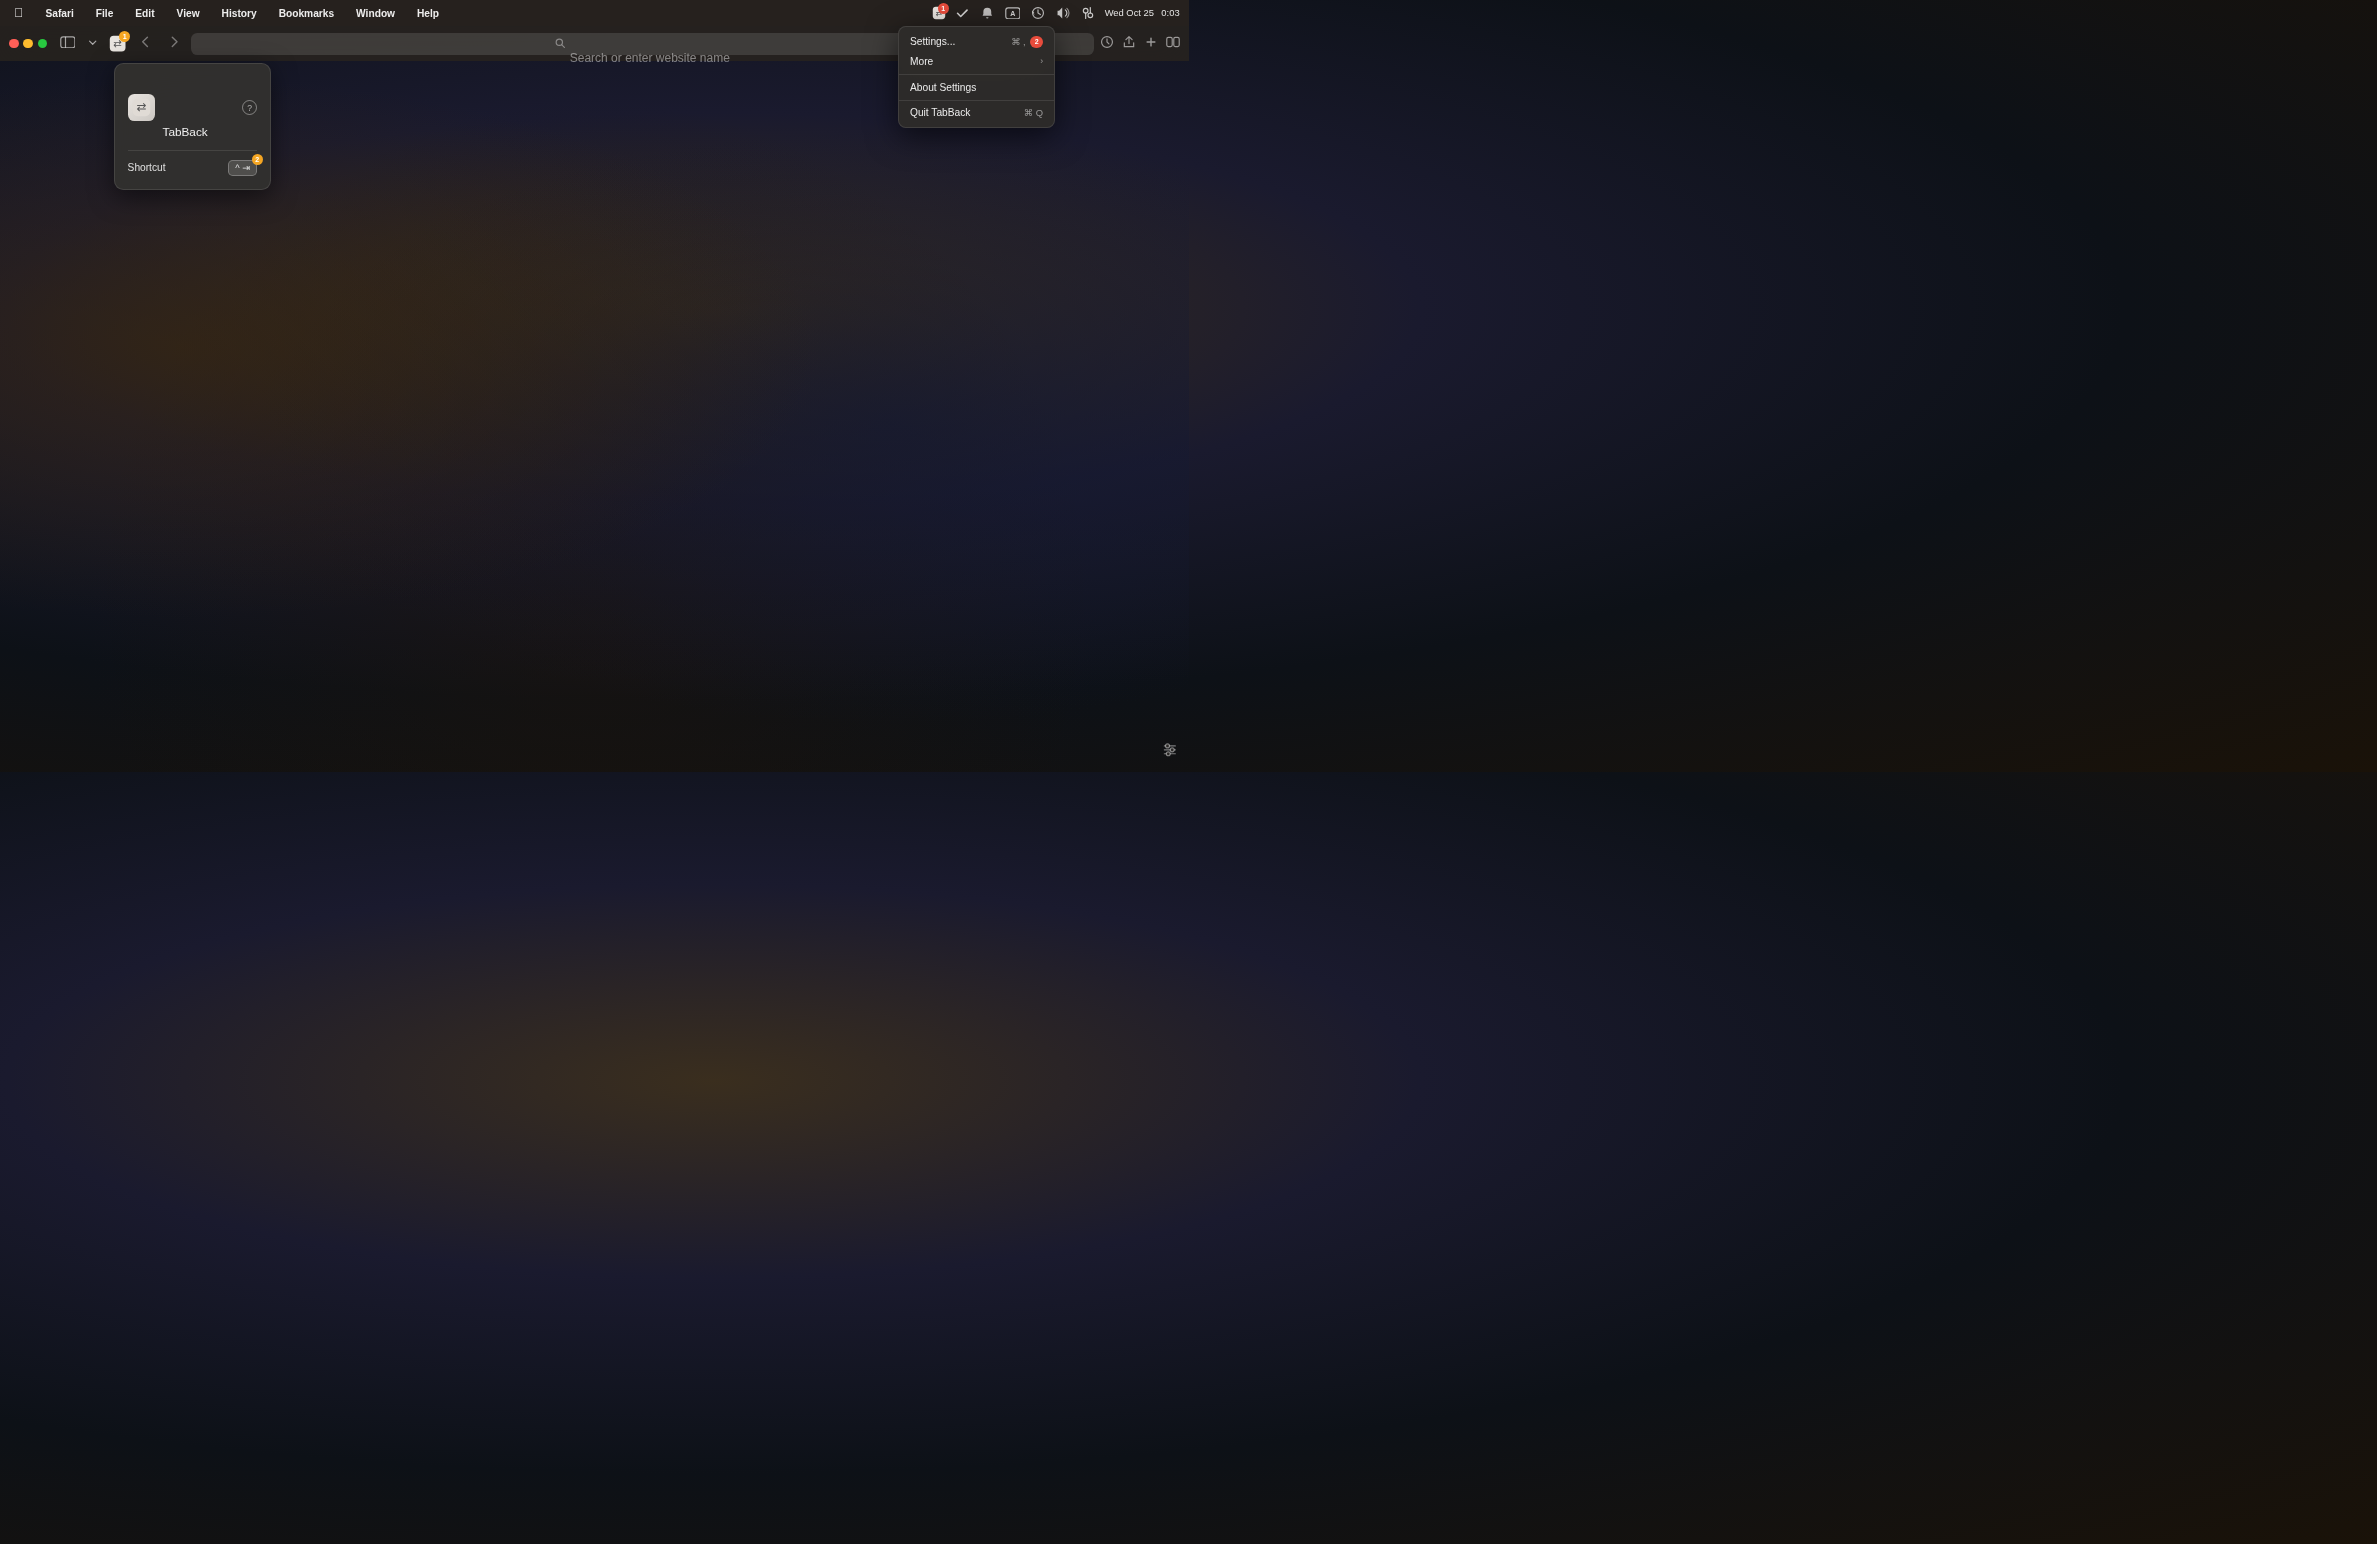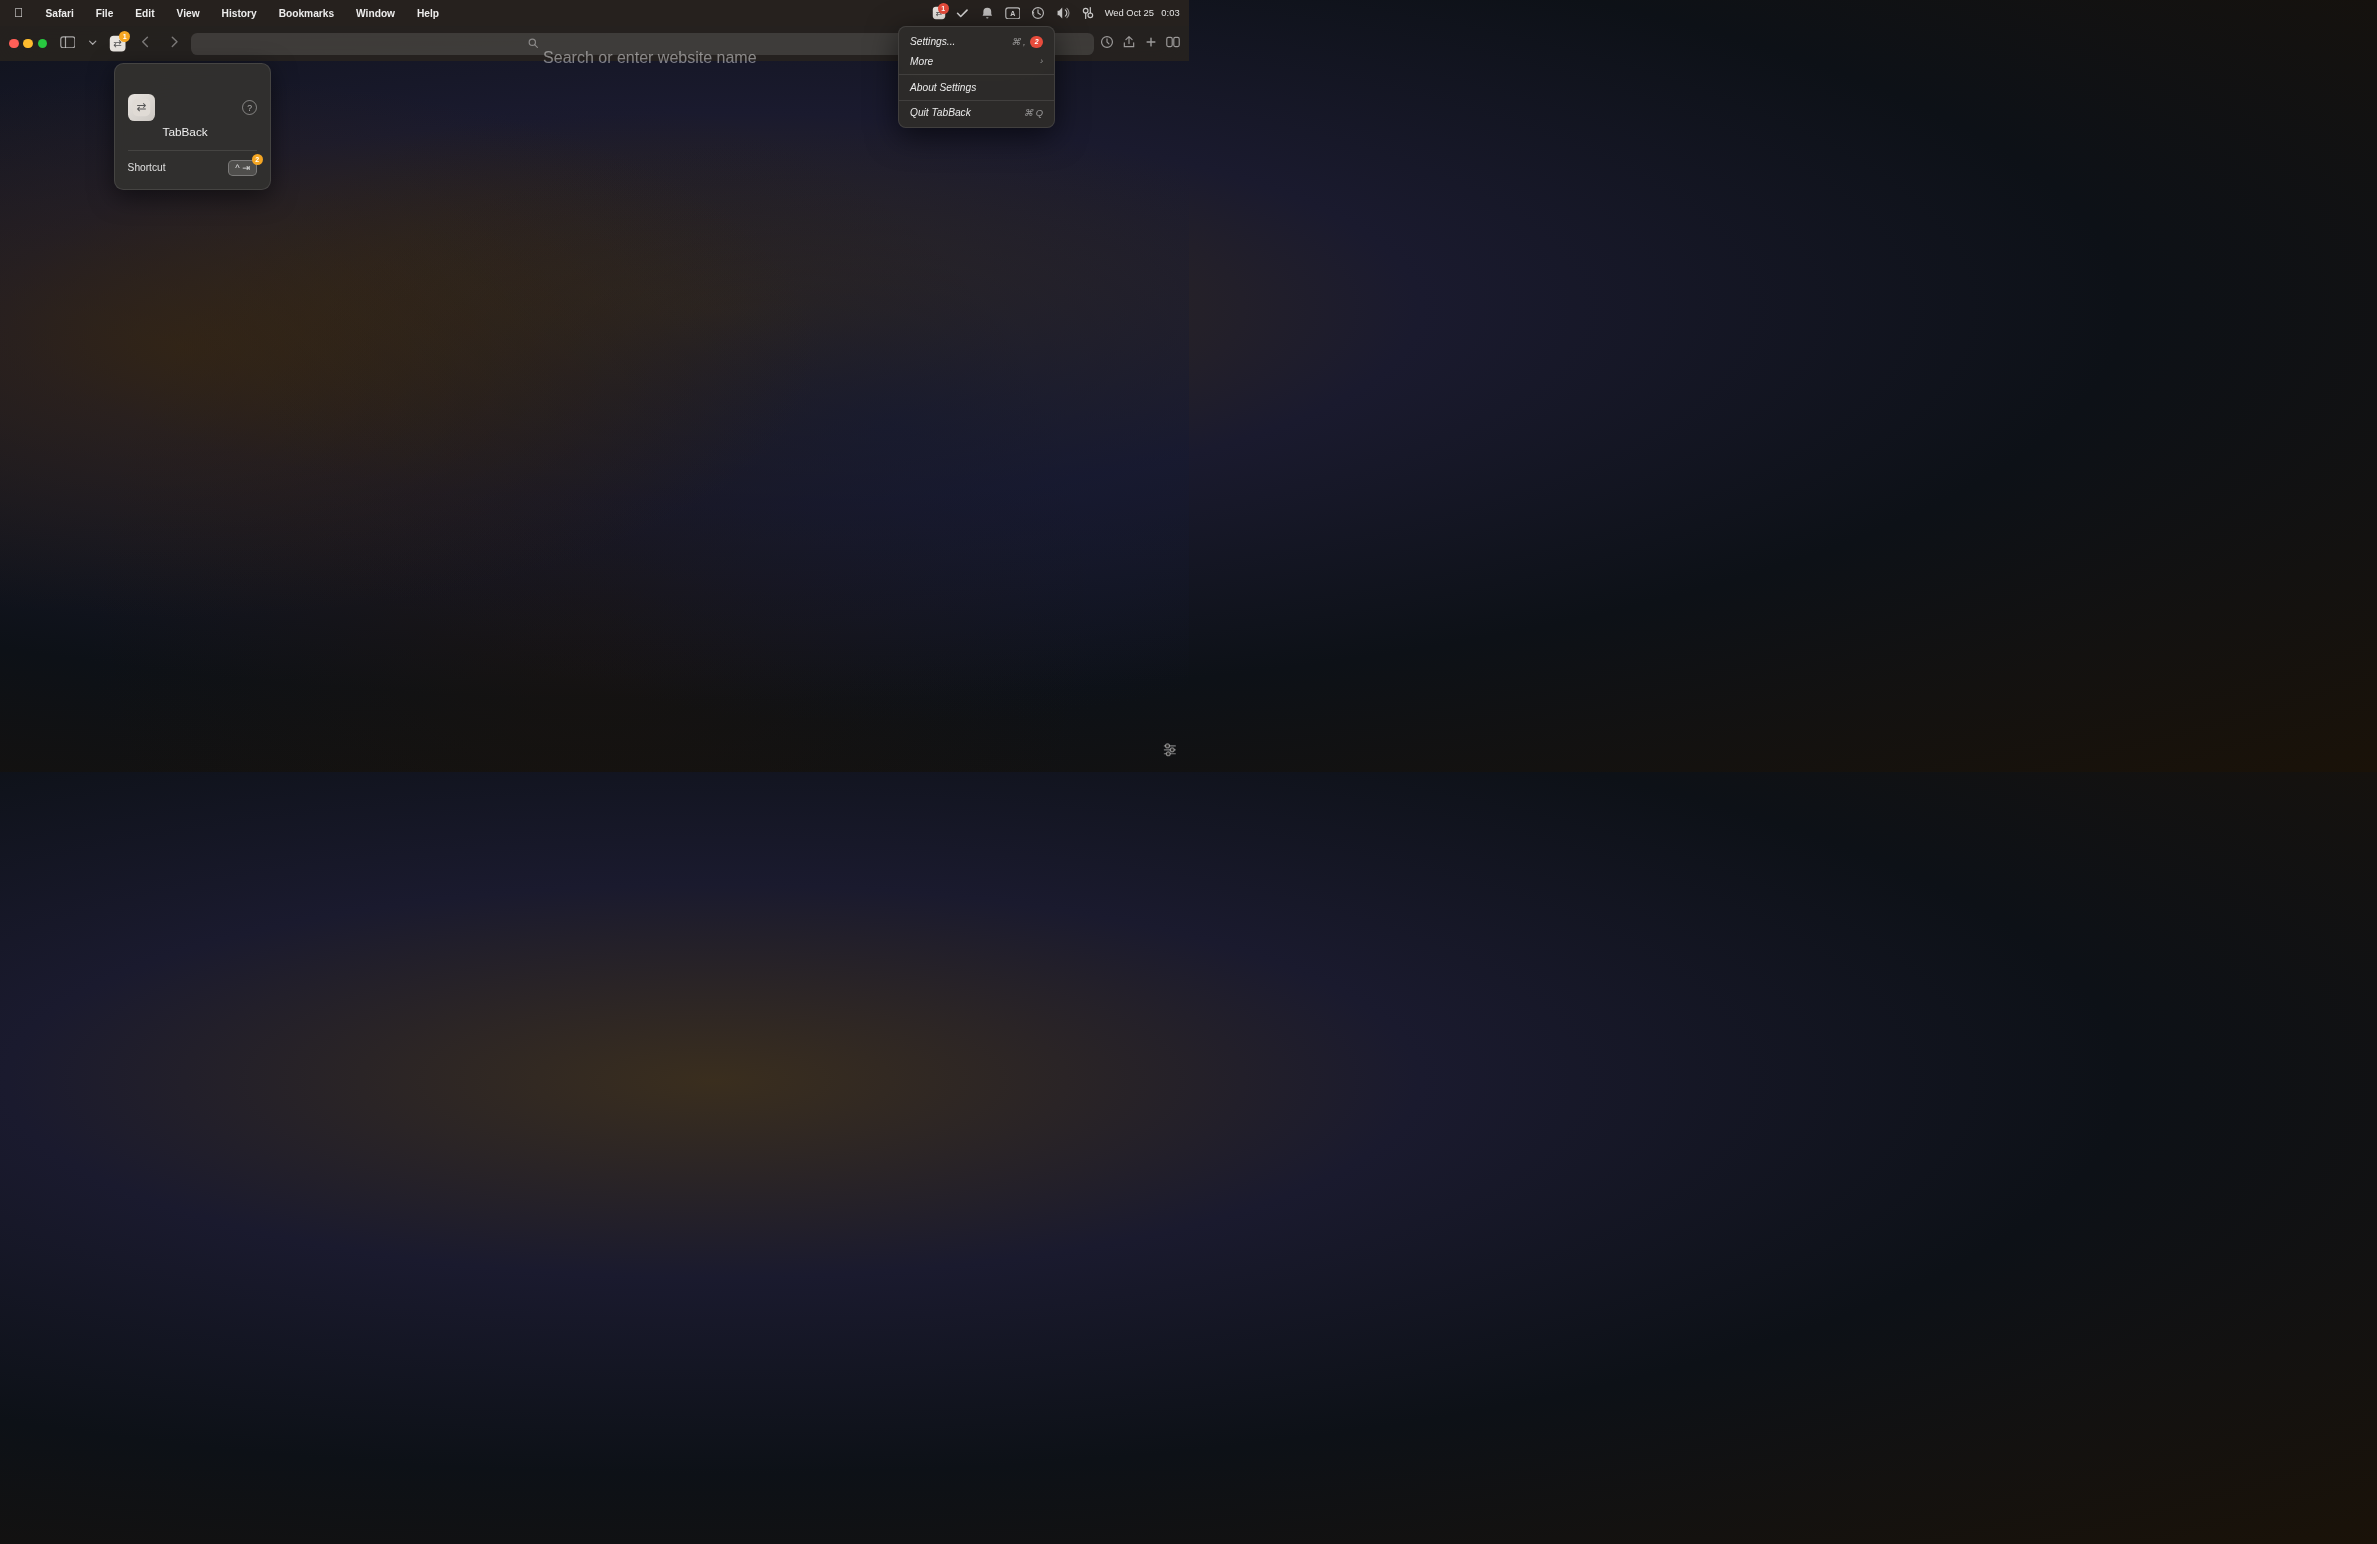--- a/index.html
+++ b/index.html
@@ -293,21 +293,20 @@
       border: 0.8px solid rgba(255,255,255,0.1);
     }
     .menu-item {
       display: flex;
       align-items: center;
       justify-content: space-between;
       padding: 3.9px 11px;
       cursor: pointer;
       color: rgba(255,255,255,0.9);
       font-size: 10.2px;
-      font-style: italic;
     }
     .menu-item-right {
       display: flex;
       align-items: center;
       gap: 1.6px;
       color: rgba(255,255,255,0.5);
       font-size: 9.4px;
     }
     .settings-badge {
       background: #e74c3c;
@@ -471,21 +470,21 @@
     <svg width="15.7" height="15.7" viewBox="0 0 20 20" fill="none">
       <path d="M8 4l6 6-6 6" stroke="rgba(255,255,255,0.4)" stroke-width="1.8" stroke-linecap="round" stroke-linejoin="round"></path>
     </svg>
   </div>
 
   <div class="address-bar">
     <svg width="10.2" height="10.2" viewBox="0 0 13 13" fill="rgba(255,255,255,0.4)">
       <circle cx="5.5" cy="5.5" r="4" stroke="rgba(255,255,255,0.4)" stroke-width="1.5" fill="none"></circle>
       <line x1="9" y1="9" x2="12" y2="12" stroke="rgba(255,255,255,0.4)" stroke-width="1.5" stroke-linecap="round"></line>
     </svg>
-    <span style="color:rgba(255,255,255,0.45);font-size:16px;margin-top:28px;">Search or enter website name</span>
+    <span style="color:rgba(255,255,255,0.45);font-size:12px;margin-top:28px;">Search or enter website name</span>
   </div>
 
   <div class="safari-right-icons">
     <div class="safari-icon">
       <svg width="14" height="14" viewBox="0 0 18 18" fill="none">
         <circle cx="9" cy="9" r="7" stroke="rgba(255,255,255,0.55)" stroke-width="1.5"></circle>
         <path d="M9 5v4l2.5 2.5" stroke="rgba(255,255,255,0.55)" stroke-width="1.5" stroke-linecap="round"></path>
       </svg>
     </div>
     <div class="safari-icon">

